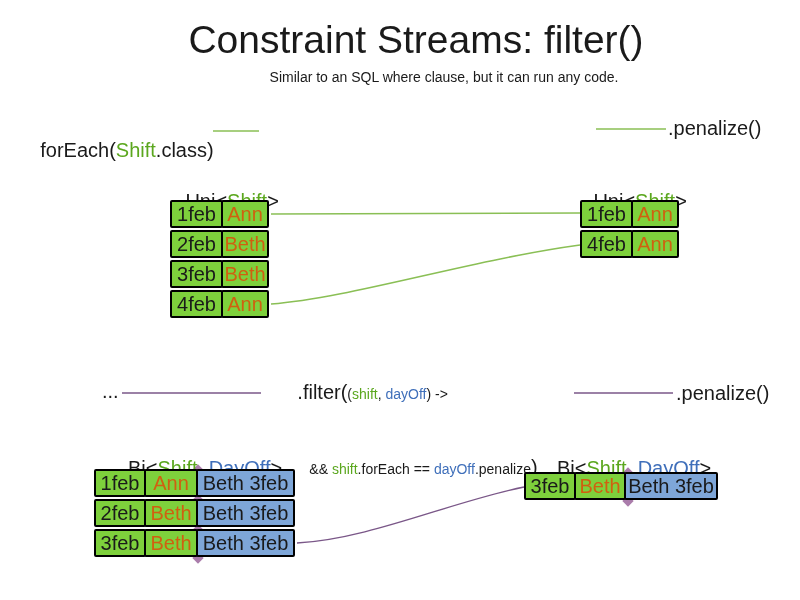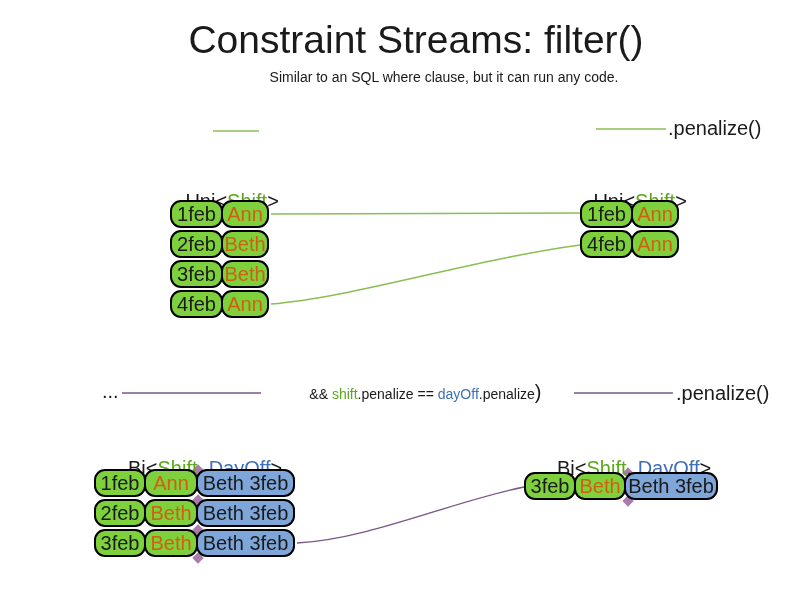--- a/index.html
+++ b/index.html
@@ -26,21 +26,21 @@
   .bt { color: var(--blue-text, #3f6fba); }
   .thead {
     text-align: center; font-size: 20px; white-space: pre;
   }
   .table { display: flex; flex-direction: column; }
   .trow { display: flex; margin-bottom: 2px; }
   .cell {
     box-sizing: border-box;
     height: 28px;
     border: 2px solid var(--cell-border, #000);
-    border-radius: 11px;
+    border-radius: 2px;
     display: flex; align-items: center; justify-content: center;
     font-size: 20px;
     background: var(--green-cell, #7ed03c);
   }
   .cell + .cell { margin-left: -2px; }
   .emp { color: var(--orange-text, #d06010); }
   .doff { background: var(--blue-cell, #7ea6d8); }
   .connectors { position: absolute; left: 0; top: 0; pointer-events: none; }
   .gline { stroke: var(--green-line, #8abf55); stroke-width: 1.6; fill: none; }
   .pline { stroke: var(--purple-line, #7a5788); stroke-width: 1.4; fill: none; }
@@ -63,20 +63,23 @@
     <path class="pline" d="M574,393 L673,393"></path>
     <path class="pline" d="M297,543 C370,539 450,502 524,487"></path>
     <rect class="diamond" x="-4" y="-4" width="8" height="8" transform="translate(198,470) rotate(45)"></rect>
     <rect class="diamond" x="-4" y="-4" width="8" height="8" transform="translate(198,500) rotate(45)"></rect>
     <rect class="diamond" x="-4" y="-4" width="8" height="8" transform="translate(198,530) rotate(45)"></rect>
     <rect class="diamond" x="-4" y="-4" width="8" height="8" transform="translate(198,558) rotate(45)"></rect>
     <rect class="diamond" x="-4" y="-4" width="8" height="8" transform="translate(628,473) rotate(45)"></rect>
     <rect class="diamond" x="-4" y="-4" width="8" height="8" transform="translate(628,501) rotate(45)"></rect>
   </svg>
 
+  <div class="abs c20" style="left:18px; top:113px;">
+    <span>forEach(</span><span class="gt">Shift</span><span>.class)</span>
+  </div>
 
 
   <div class="abs c20" style="left:668px; top:116px;">.penalize()</div>
 
   <div class="abs thead" style="left:160px; top:167px; width:122px;">
     <span>Uni&lt;</span><span class="gt">Shift</span><span>&gt;</span>
   </div>
 
   <div class="abs table" style="left:170px; top:200px;">
     <div class="trow">
@@ -108,22 +111,25 @@
     </div>
     <div class="trow">
       <div class="cell" style="width:53px">4feb</div>
       <div class="cell emp" style="width:48px">Ann</div>
     </div>
   </div>
 
   <div class="abs c20" style="left:102px; top:379px;">...</div>
 
   <div class="abs" style="left:264px; top:355px;">
+    <div class="c20">
+      <span>.filter(</span><span class="c14">(</span><span class="c14 gt">shift</span><span class="c14">, </span><span class="c14 bt">dayOff</span><span class="c14">)</span><span class="c14"> -&gt;</span>
+    </div>
     <div class="c14" style="margin-left:22px; margin-top:4px;">
-      <span>&amp;&amp; </span><span class="gt">shift</span><span>.penalize == </span><span class="bt">dayOff</span><span>.penalize</span><span class="c20">)</span>
+      <span>&amp;&amp; </span><span class="gt">shift</span><span>.forEach == </span><span class="bt">dayOff</span><span>.penalize</span><span class="c20">)</span>
     </div>
   </div>
 
   <div class="abs c20" style="left:676px; top:381px;">.penalize()</div>
 
   <div class="abs thead" style="left:94px; top:434px; width:200px;">
     <span>Bi&lt;</span><span class="gt">Shift</span><span>, </span><span class="bt">DayOff</span><span>&gt;</span>
   </div>
 
   <div class="abs table" style="left:94px; top:469px;">

